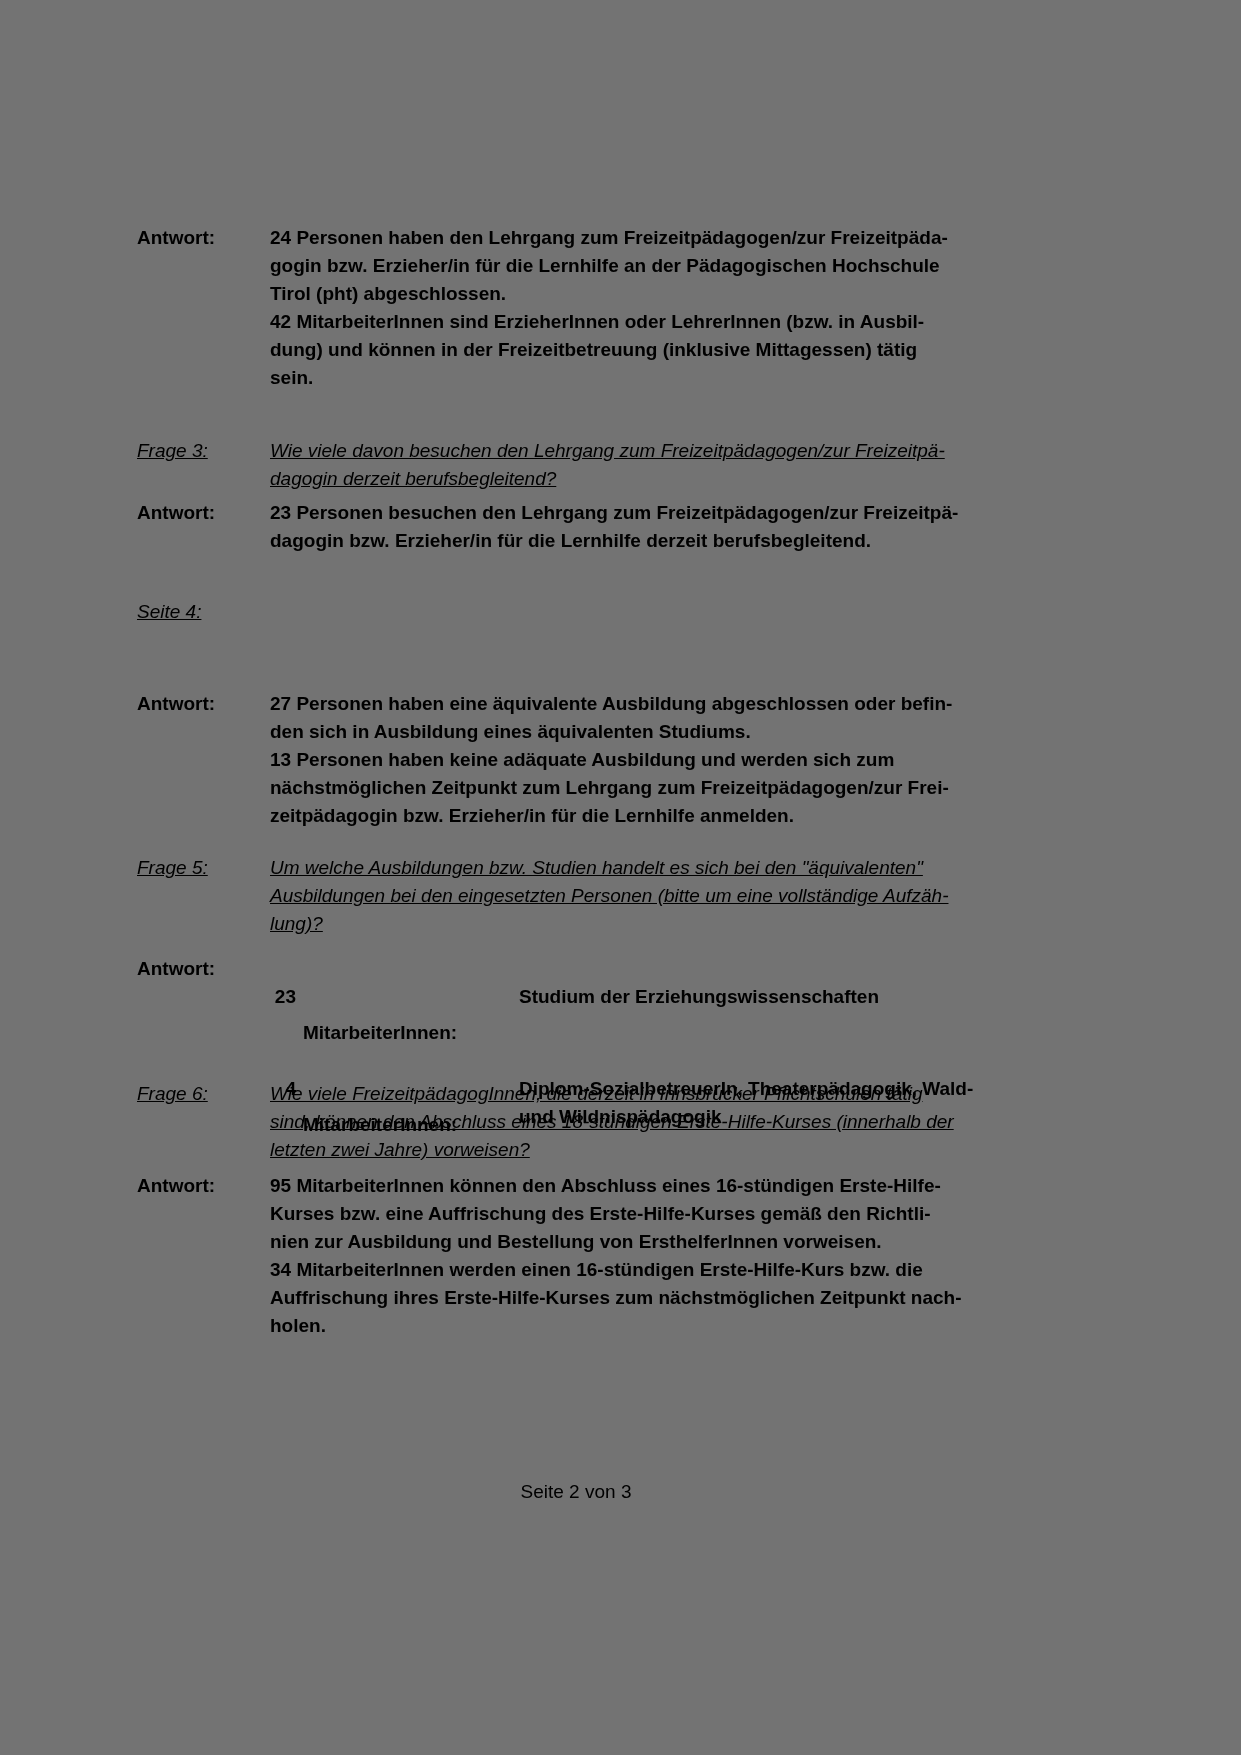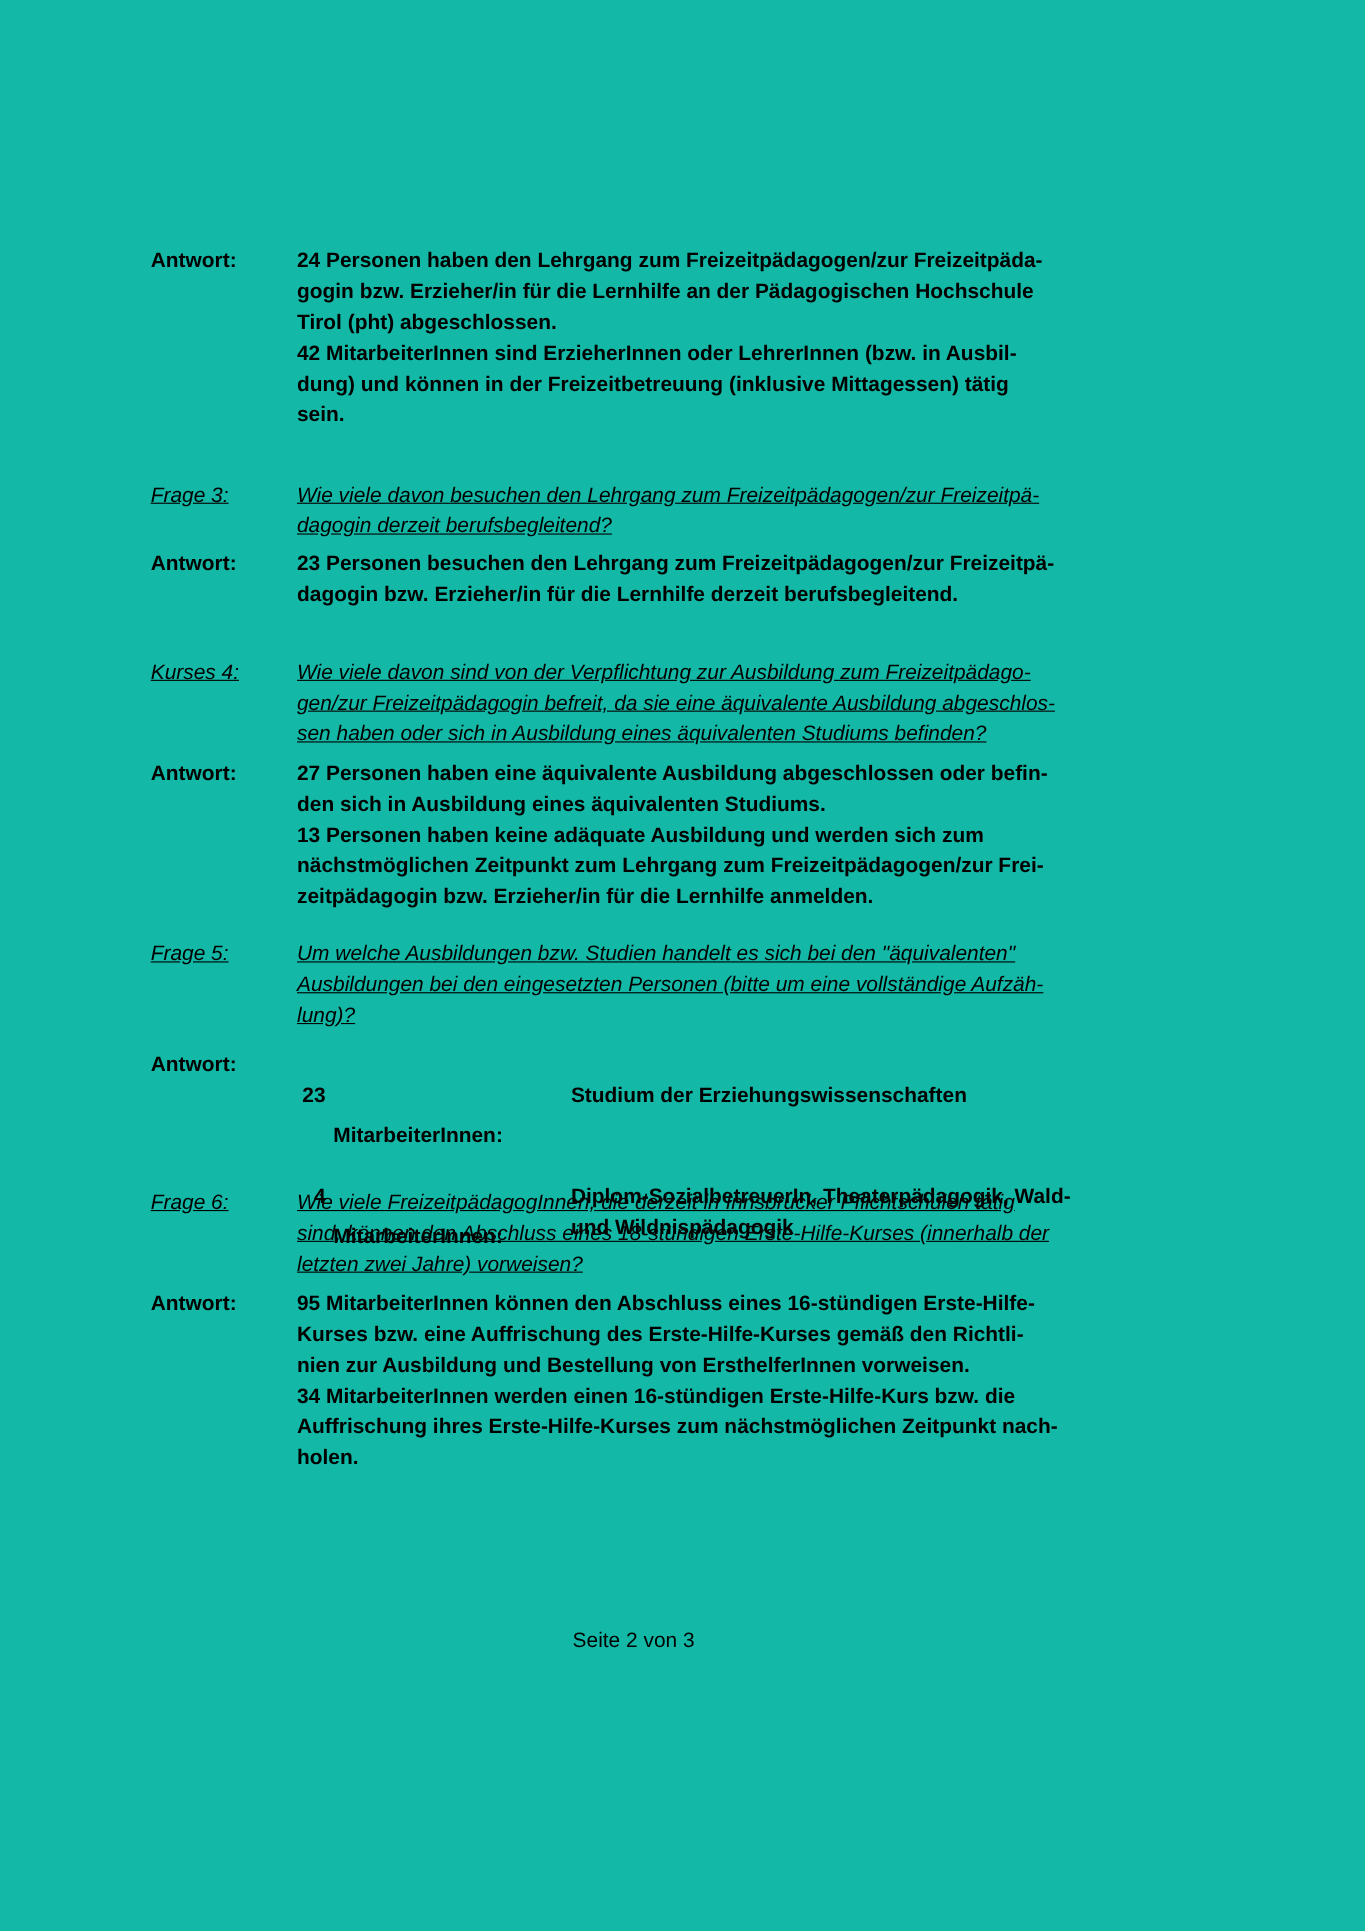--- a/index.html
+++ b/index.html
@@ -4,21 +4,21 @@
 <style>
   html, body {
     margin: 0;
     padding: 0;
     background: #ffffff;
   }
   .page {
     position: relative;
     width: 1241px;
     height: 1755px;
-    background: #14b8a6;
+    background: #737373;
     font-family: "Liberation Sans", sans-serif;
     color: #000000;
     overflow: hidden;
   }
   .block {
     position: absolute;
     left: 137px;
     width: 923px;
     display: flex;
     align-items: flex-start;
@@ -86,24 +86,21 @@
 dagogin derzeit berufsbegleitend?</div>
   </div>
 
   <div class="block" style="top:499px">
     <div class="label bold">Antwort:</div>
     <div class="body bold">23 Personen besuchen den Lehrgang zum Freizeitpädagogen/zur Freizeitpä-
 dagogin bzw. Erzieher/in für die Lernhilfe derzeit berufsbegleitend.</div>
   </div>
 
   <div class="block" style="top:598px">
-    <div class="label italic">Kurses 4:</div>
-    <div class="body italic">Wie viele davon sind von der Verpflichtung zur Ausbildung zum Freizeitpädago-
-gen/zur Freizeitpädagogin befreit, da sie eine äquivalente Ausbildung abgeschlos-
-sen haben oder sich in Ausbildung eines äquivalenten Studiums befinden?</div>
+    <div class="label italic">Seite 4:</div>
   </div>
 
   <div class="block" style="top:690px">
     <div class="label bold">Antwort:</div>
     <div class="body bold">27 Personen haben eine äquivalente Ausbildung abgeschlossen oder befin-
 den sich in Ausbildung eines äquivalenten Studiums.
 13 Personen haben keine adäquate Ausbildung und werden sich zum
 nächstmöglichen Zeitpunkt zum Lehrgang zum Freizeitpädagogen/zur Frei-
 zeitpädagogin bzw. Erzieher/in für die Lernhilfe anmelden.</div>
   </div>

